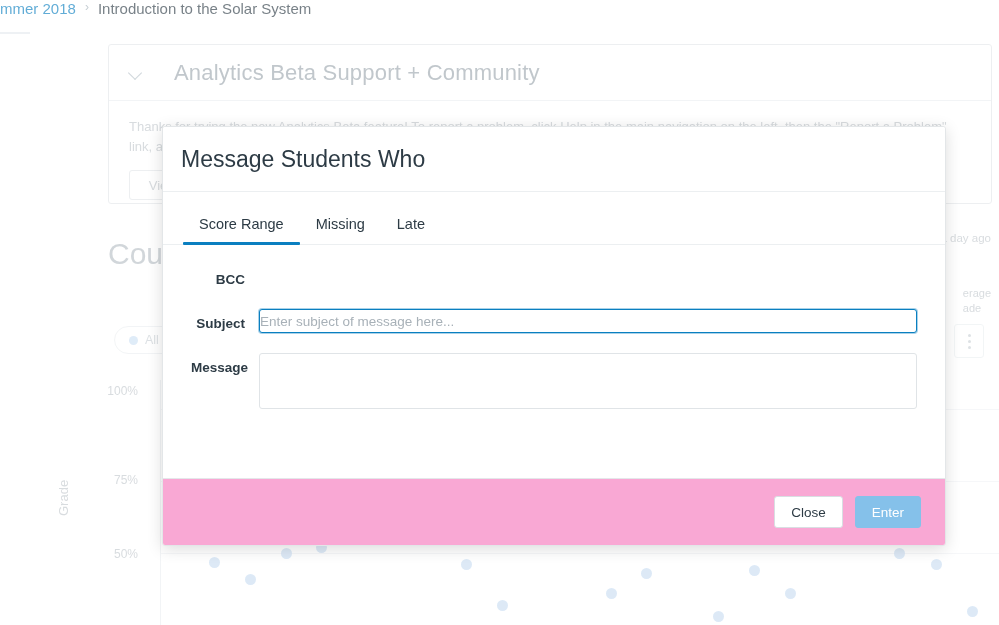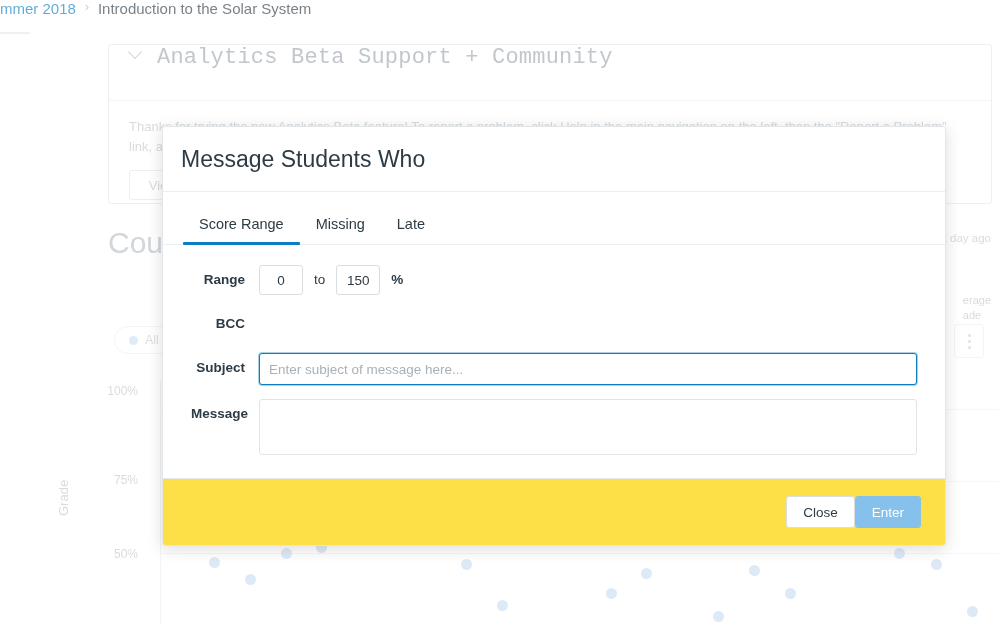--- a/index.html
+++ b/index.html
@@ -26,52 +26,52 @@
   .crumb-sep { color: #a6b2bb; font-size: 12px; }
   .crumb-current { color: #2d3b45; }
 
   .topline { position: absolute; left: 0; top: 32px; width: 30px; height: 2px; background:#e6eaee; }
 
   .content-card {
     position: absolute; left: 108px; top: 44px; width: 884px; height: 160px;
     background: #fff; border: 1px solid #e4e7ea; border-radius: 3px;
   }
   .card-header {
-    display: flex; gap: 14px;
-    height: 56px; padding: 0 20px; border-bottom: 1px solid #eceff1; font-family: Liberation Mono, monospace;
+    display: flex; align-items: center; gap: 31px;
+    height: 56px; padding: 0 20px; border-bottom: 1px solid #eceff1;
   }
   .chev {
     width: 14px; height: 14px; position: relative; flex: none;
   }
   .chev::before{
     content:""; position:absolute; left:1px; top:2px; width:9px; height:9px;
     border-right:1.6px solid #b8c2c9; border-bottom:1.6px solid #b8c2c9;
     transform: rotate(45deg);
   }
   .card-title { font-size: 22px; color: #9fa9b0; font-weight: 400; letter-spacing:.2px; }
   .card-body { padding: 16px 20px 0 20px; }
   .card-text { font-size: 13px; color: #c3c9ce; line-height: 1.5; }
   .view-btn {
     margin-top: 14px; display:inline-flex; align-items:center; justify-content:center;
     min-width: 58px; height: 30px; padding: 0 12px;
     border: 1px solid #e4e7ea; border-radius: 3px; background:#fff;
     font-size: 13px; color: #c3c9ce;
   }
 
   .section-title {
-    position: absolute; left: 108px; top: 226px;
+    position: absolute; left: 108px; top: 237px;
     font-size: 30px; color: #b9c0c6; font-weight: 400;
   }
   .updated-stamp {
     position: absolute; right: 8px; top: 232px;
     font-size: 11.5px; color: #c3c9ce;
   }
   .avg-label {
     position: absolute; right: 8px; top: 286px;
-    font-size: 11px; color: #c3c9ce; line-height: 1.35; text-align: left; margin-top: 7px;
+    font-size: 11px; color: #c3c9ce; line-height: 1.35; text-align: left;
   }
 
   .filter-bar { position: absolute; left: 110px; top: 326px; width: 882px; height: 32px; }
   .filter-pill {
     position:absolute; left: 4px; top: 0;
     display: inline-flex; align-items: center; gap: 7px;
     height: 28px; padding: 0 14px;
     border: 1px solid #eceff1; border-radius: 14px; background:#fff;
     font-size: 12.5px; color: #ccd2d7;
   }
@@ -163,40 +163,40 @@
   .pencil-icon {
     display:inline-flex; align-items:center; justify-content:center;
     width: 18px; height: 18px; margin: 0 4px 0 12px;
   }
   .students-link {
     font-size: 13px; color: #0a7fc0; text-decoration: underline; cursor: pointer;
   }
   .bcc-line { display:flex; align-items:center; height: 30px; }
 
   .text-input {
-    flex: 1 1 auto; height: 32px; padding: 0 9px;
+    flex: 1 1 auto; height: 24px; padding: 0 0;
     border: 1px solid #0a7fc0; border-radius: 3px; outline: none;
     box-shadow: 0 0 0 1px rgba(10,127,192,.35);
     font-size: 13.5px; color: #2d3b45;
     font-family: "Liberation Sans", sans-serif;
     background: #fff;
   }
   .text-input::placeholder { color: #a8b1b8; }
 
   .textarea-input {
     flex: 1 1 auto; height: 56px; padding: 7px 9px;
     border: 1px solid #e0e4e7; border-radius: 3px; outline: none; resize: none;
     font-size: 13.5px; color: #2d3b45;
     font-family: "Liberation Sans", sans-serif; background:#fff;
   }
 
   .modal-footer {
-    flex: none; height: 67px; background: #fde047;
+    flex: none; height: 67px; background: #f9a8d4;
     border-top: 1px solid #e4e7ea;
-    display:flex; align-items:center; justify-content:flex-end; 
+    display:flex; align-items:center; justify-content:flex-end; gap: 12px;
     padding: 0 24px;
   }
   .btn {
     height: 32px; min-width: 52px; padding: 0 16px;
     border-radius: 3px; font-size: 13.5px;
     display:inline-flex; align-items:center; justify-content:center;
     cursor: pointer; font-family: "Liberation Sans", sans-serif;
   }
   .btn-close { background:#fff; border: 1px solid #d9dee2; color:#2d3b45; }
   .btn-send { background:#85c1ea; border: 1px solid #85c1ea; color:#ffffff; }
@@ -293,27 +293,20 @@
     </div>
 
     <div class="tabs-row">
       <div class="tab active">Score Range</div>
       <div class="tab">Missing</div>
       <div class="tab">Late</div>
     </div>
 
     <div class="modal-body">
 
-      <div class="frow">
-        <div class="flabel">Range</div>
-        <input class="num-input" type="text" value="0" style="">
-        <span class="to-text">to</span>
-        <input class="num-input" type="text" value="150" style="">
-        <span class="pct">%</span>
-      </div>
 
       <div class="frow">
         <div class="flabel">BCC</div>
       </div>
 
       <div class="frow">
         <div class="flabel">Subject</div>
         <input class="text-input" type="text" placeholder="Enter subject of message here..." style="">
       </div>
 

